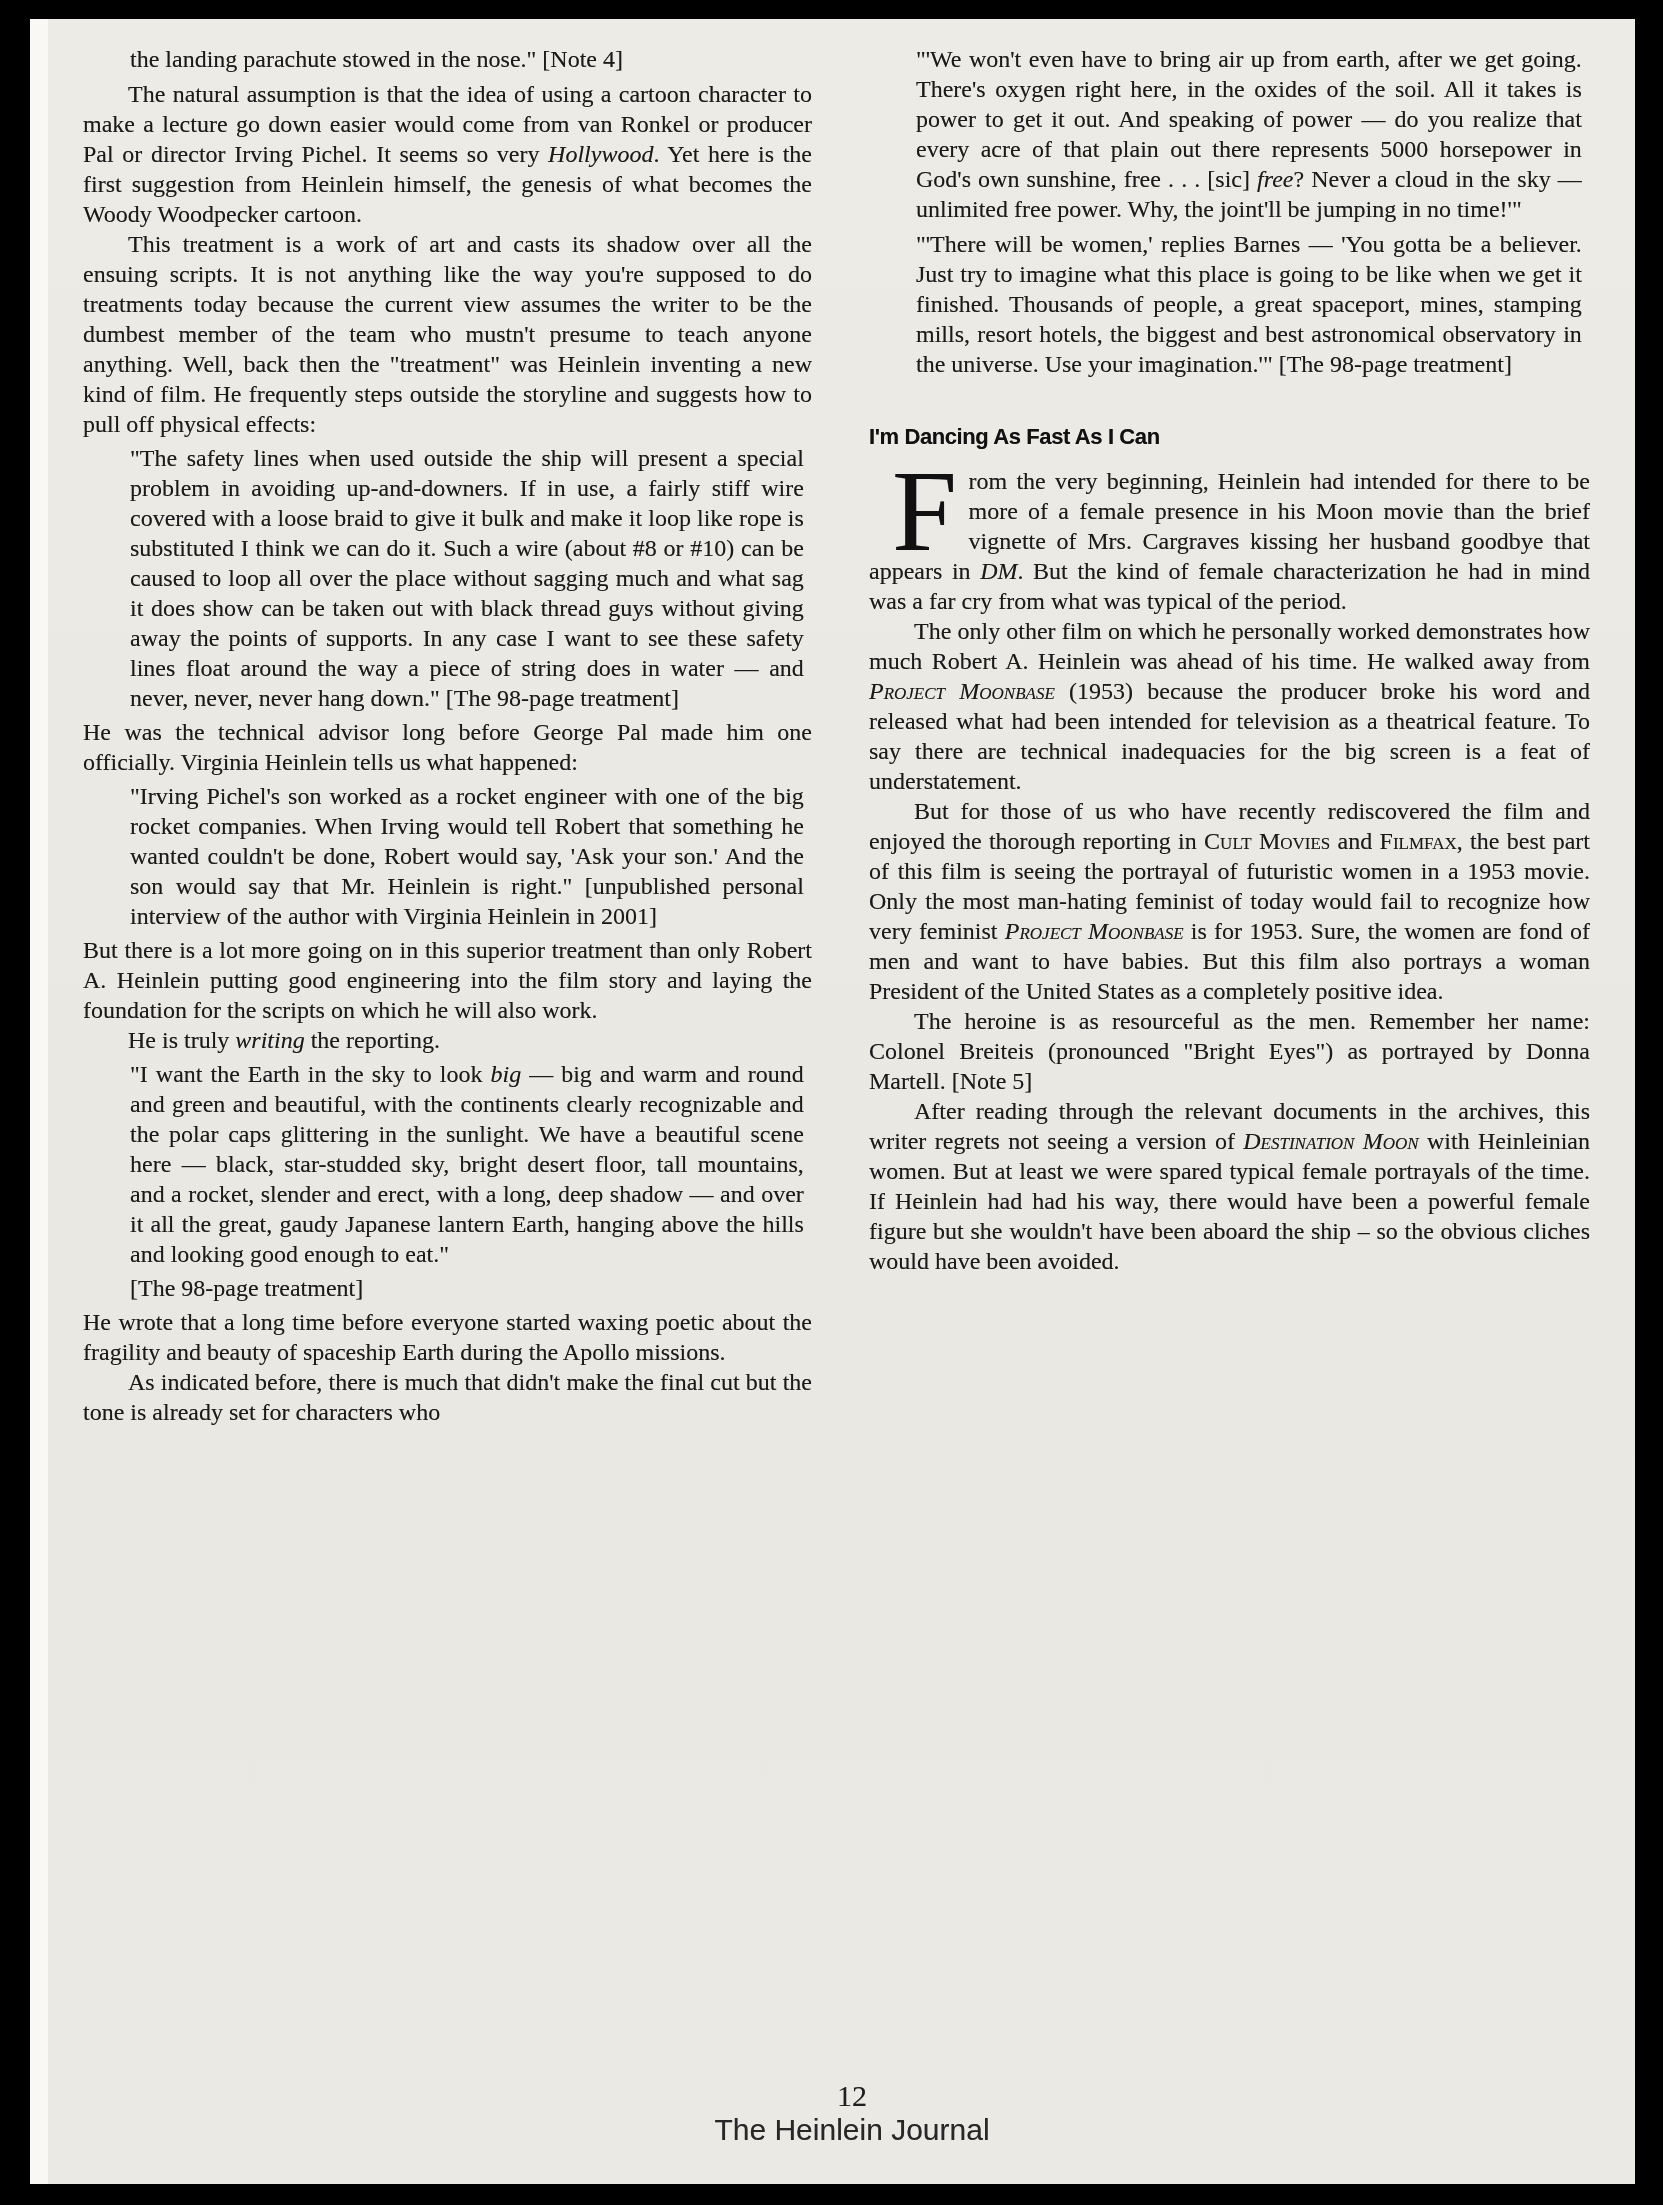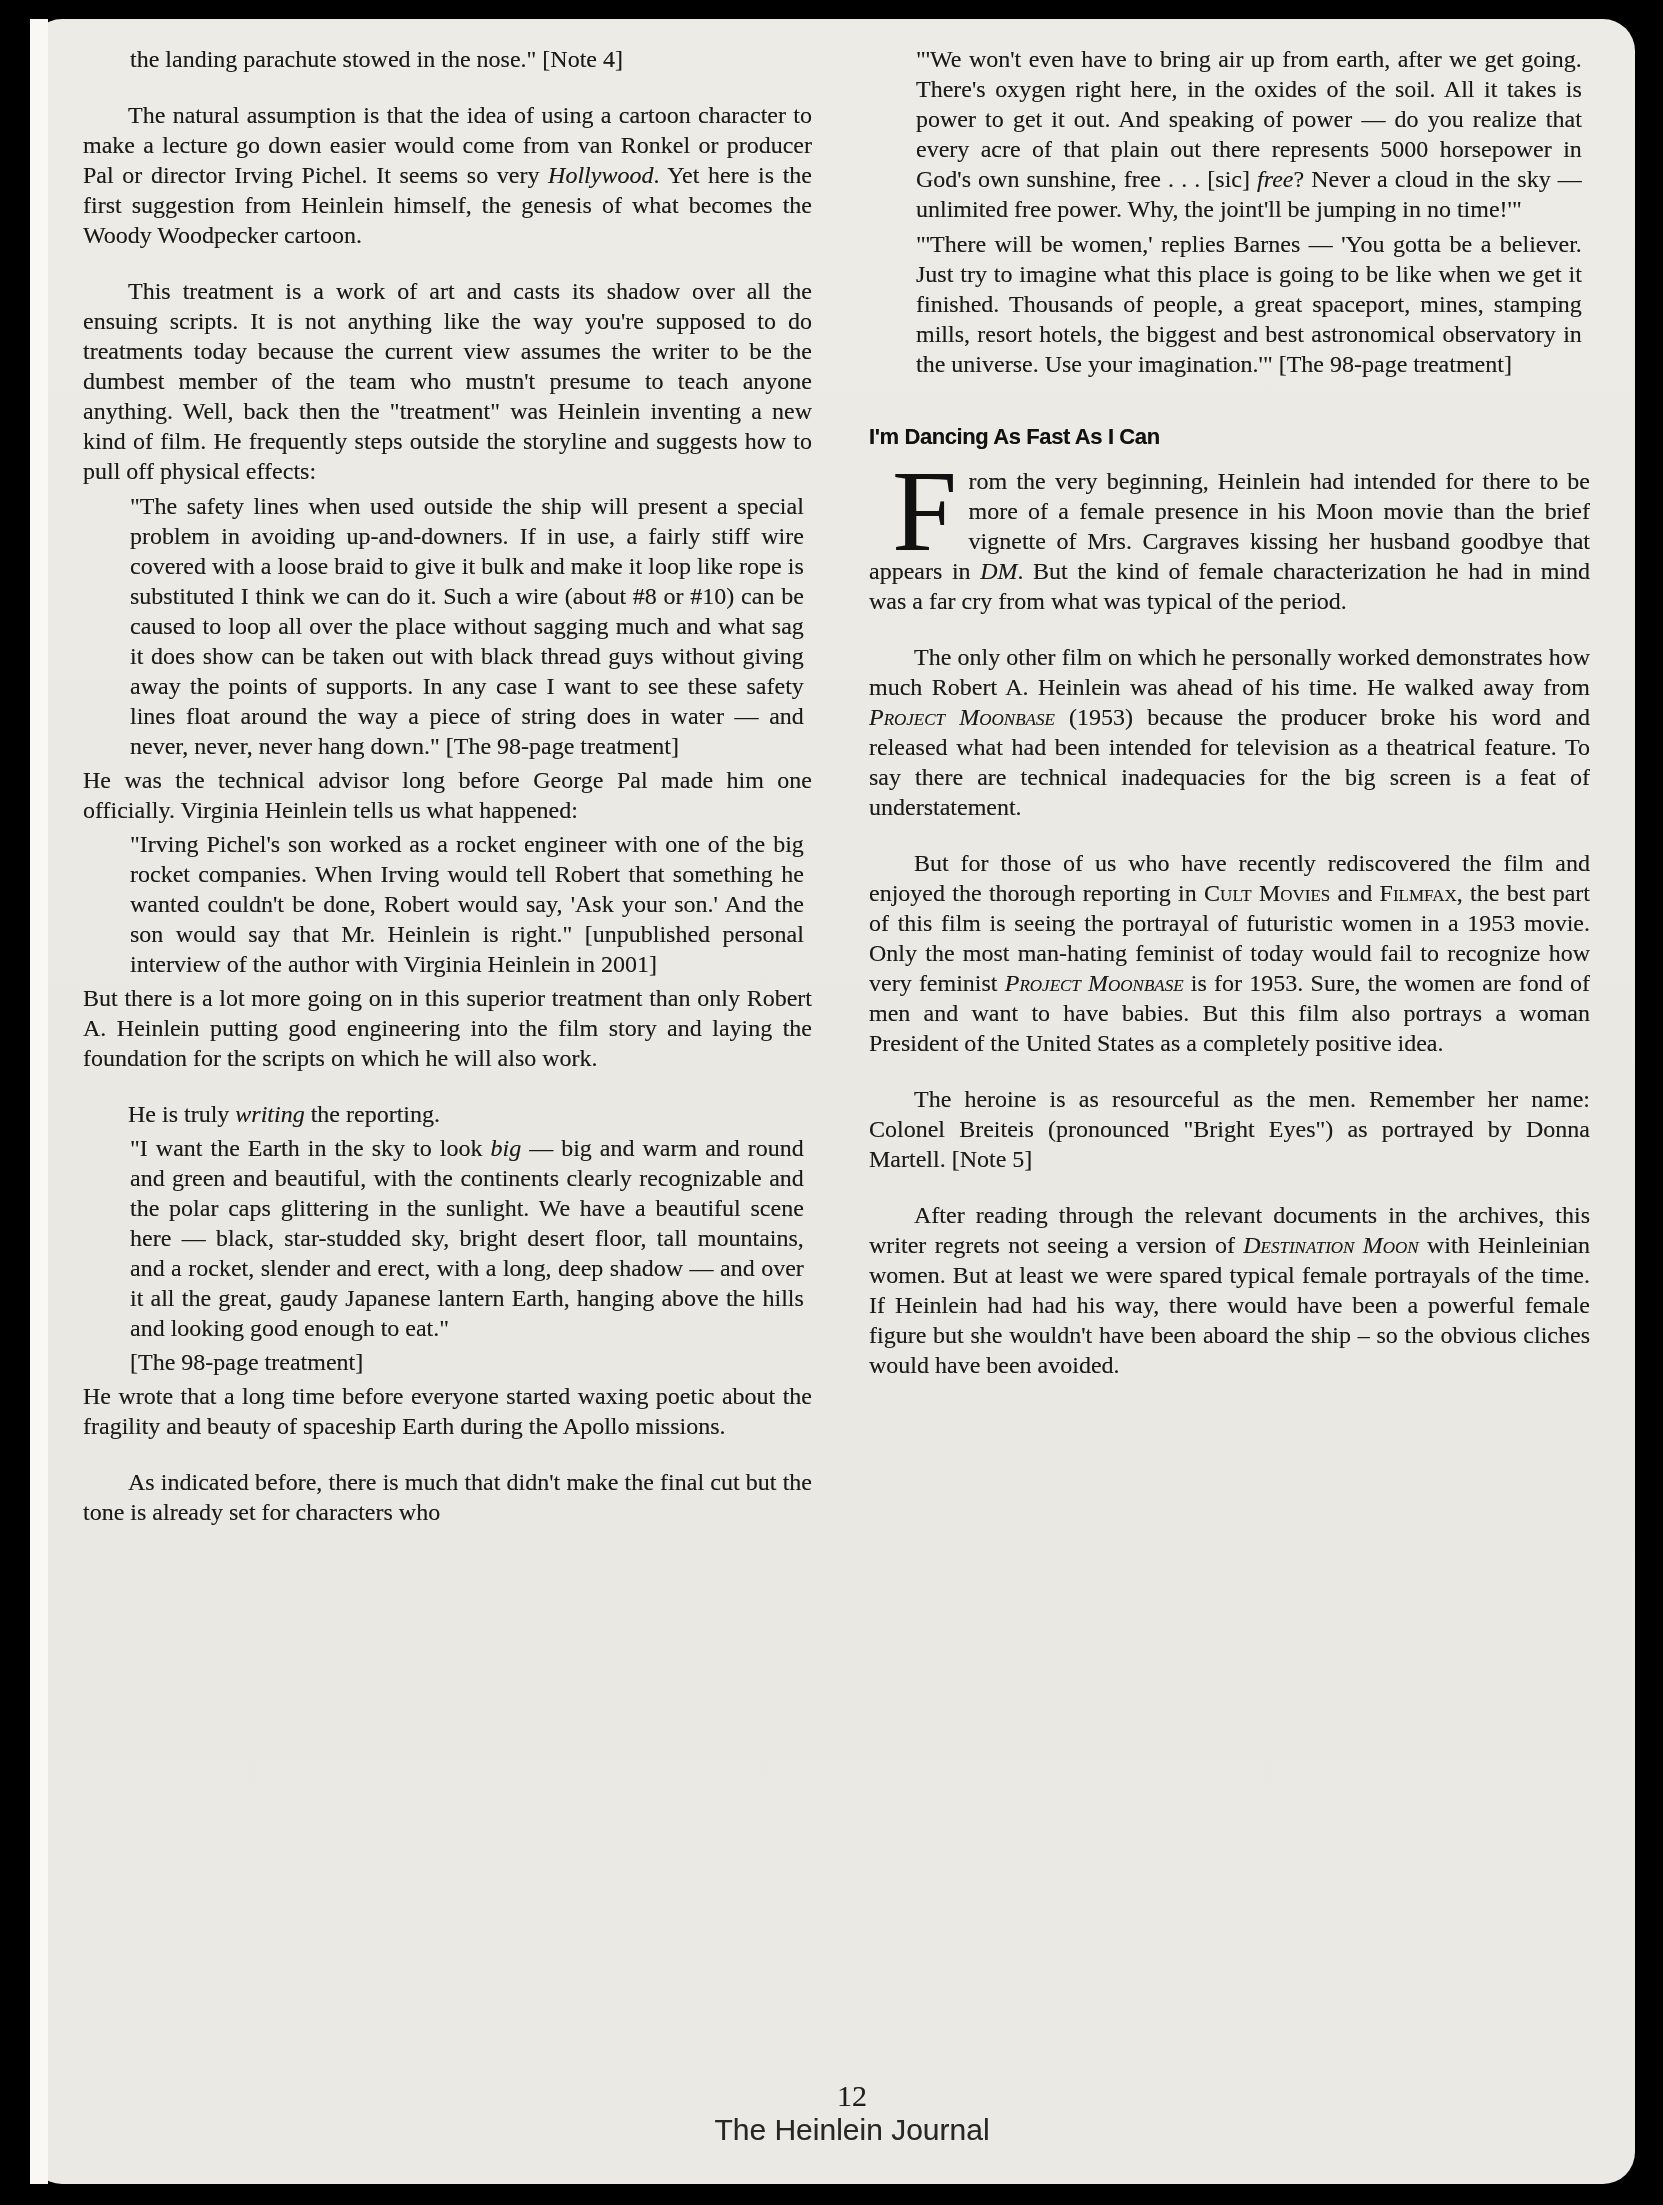--- a/index.html
+++ b/index.html
@@ -11,21 +11,20 @@
     position: relative;
     overflow: hidden;
   }
   .paper {
     position: absolute;
     left: 30px;
     top: 19px;
     width: 1605px;
     height: 2165px;
     background: linear-gradient(180deg, #edebe6 0%, #eae8e3 55%, #ebe9e3 100%);
-    border-radius: 32px;
   }
   .paper-edge {
     position: absolute;
     left: 0;
     top: 0;
     width: 18px;
     height: 100%;
     background: #f9f8f5;
   }
   .columns {
@@ -40,21 +39,21 @@
 
   p {
     margin: 0;
     font-family: "Liberation Serif", "DejaVu Serif", serif;
     font-size: 24px;
     line-height: 30px;
     color: #1a1a1a;
     text-align: justify;
     text-shadow: 0 0 0.5px rgba(30,30,30,0.45);
   }
-  .indent { text-indent: 45px; margin-top: 26px; }
+  .indent { text-indent: 45px; }
   .quote {
     margin-left: 47px;
     margin-right: 8.2px;
     margin-top: 4.1px;
     margin-bottom: 4.1px;
   }
   .attribution {
     margin-top: 0;
     text-align: left;
   }

